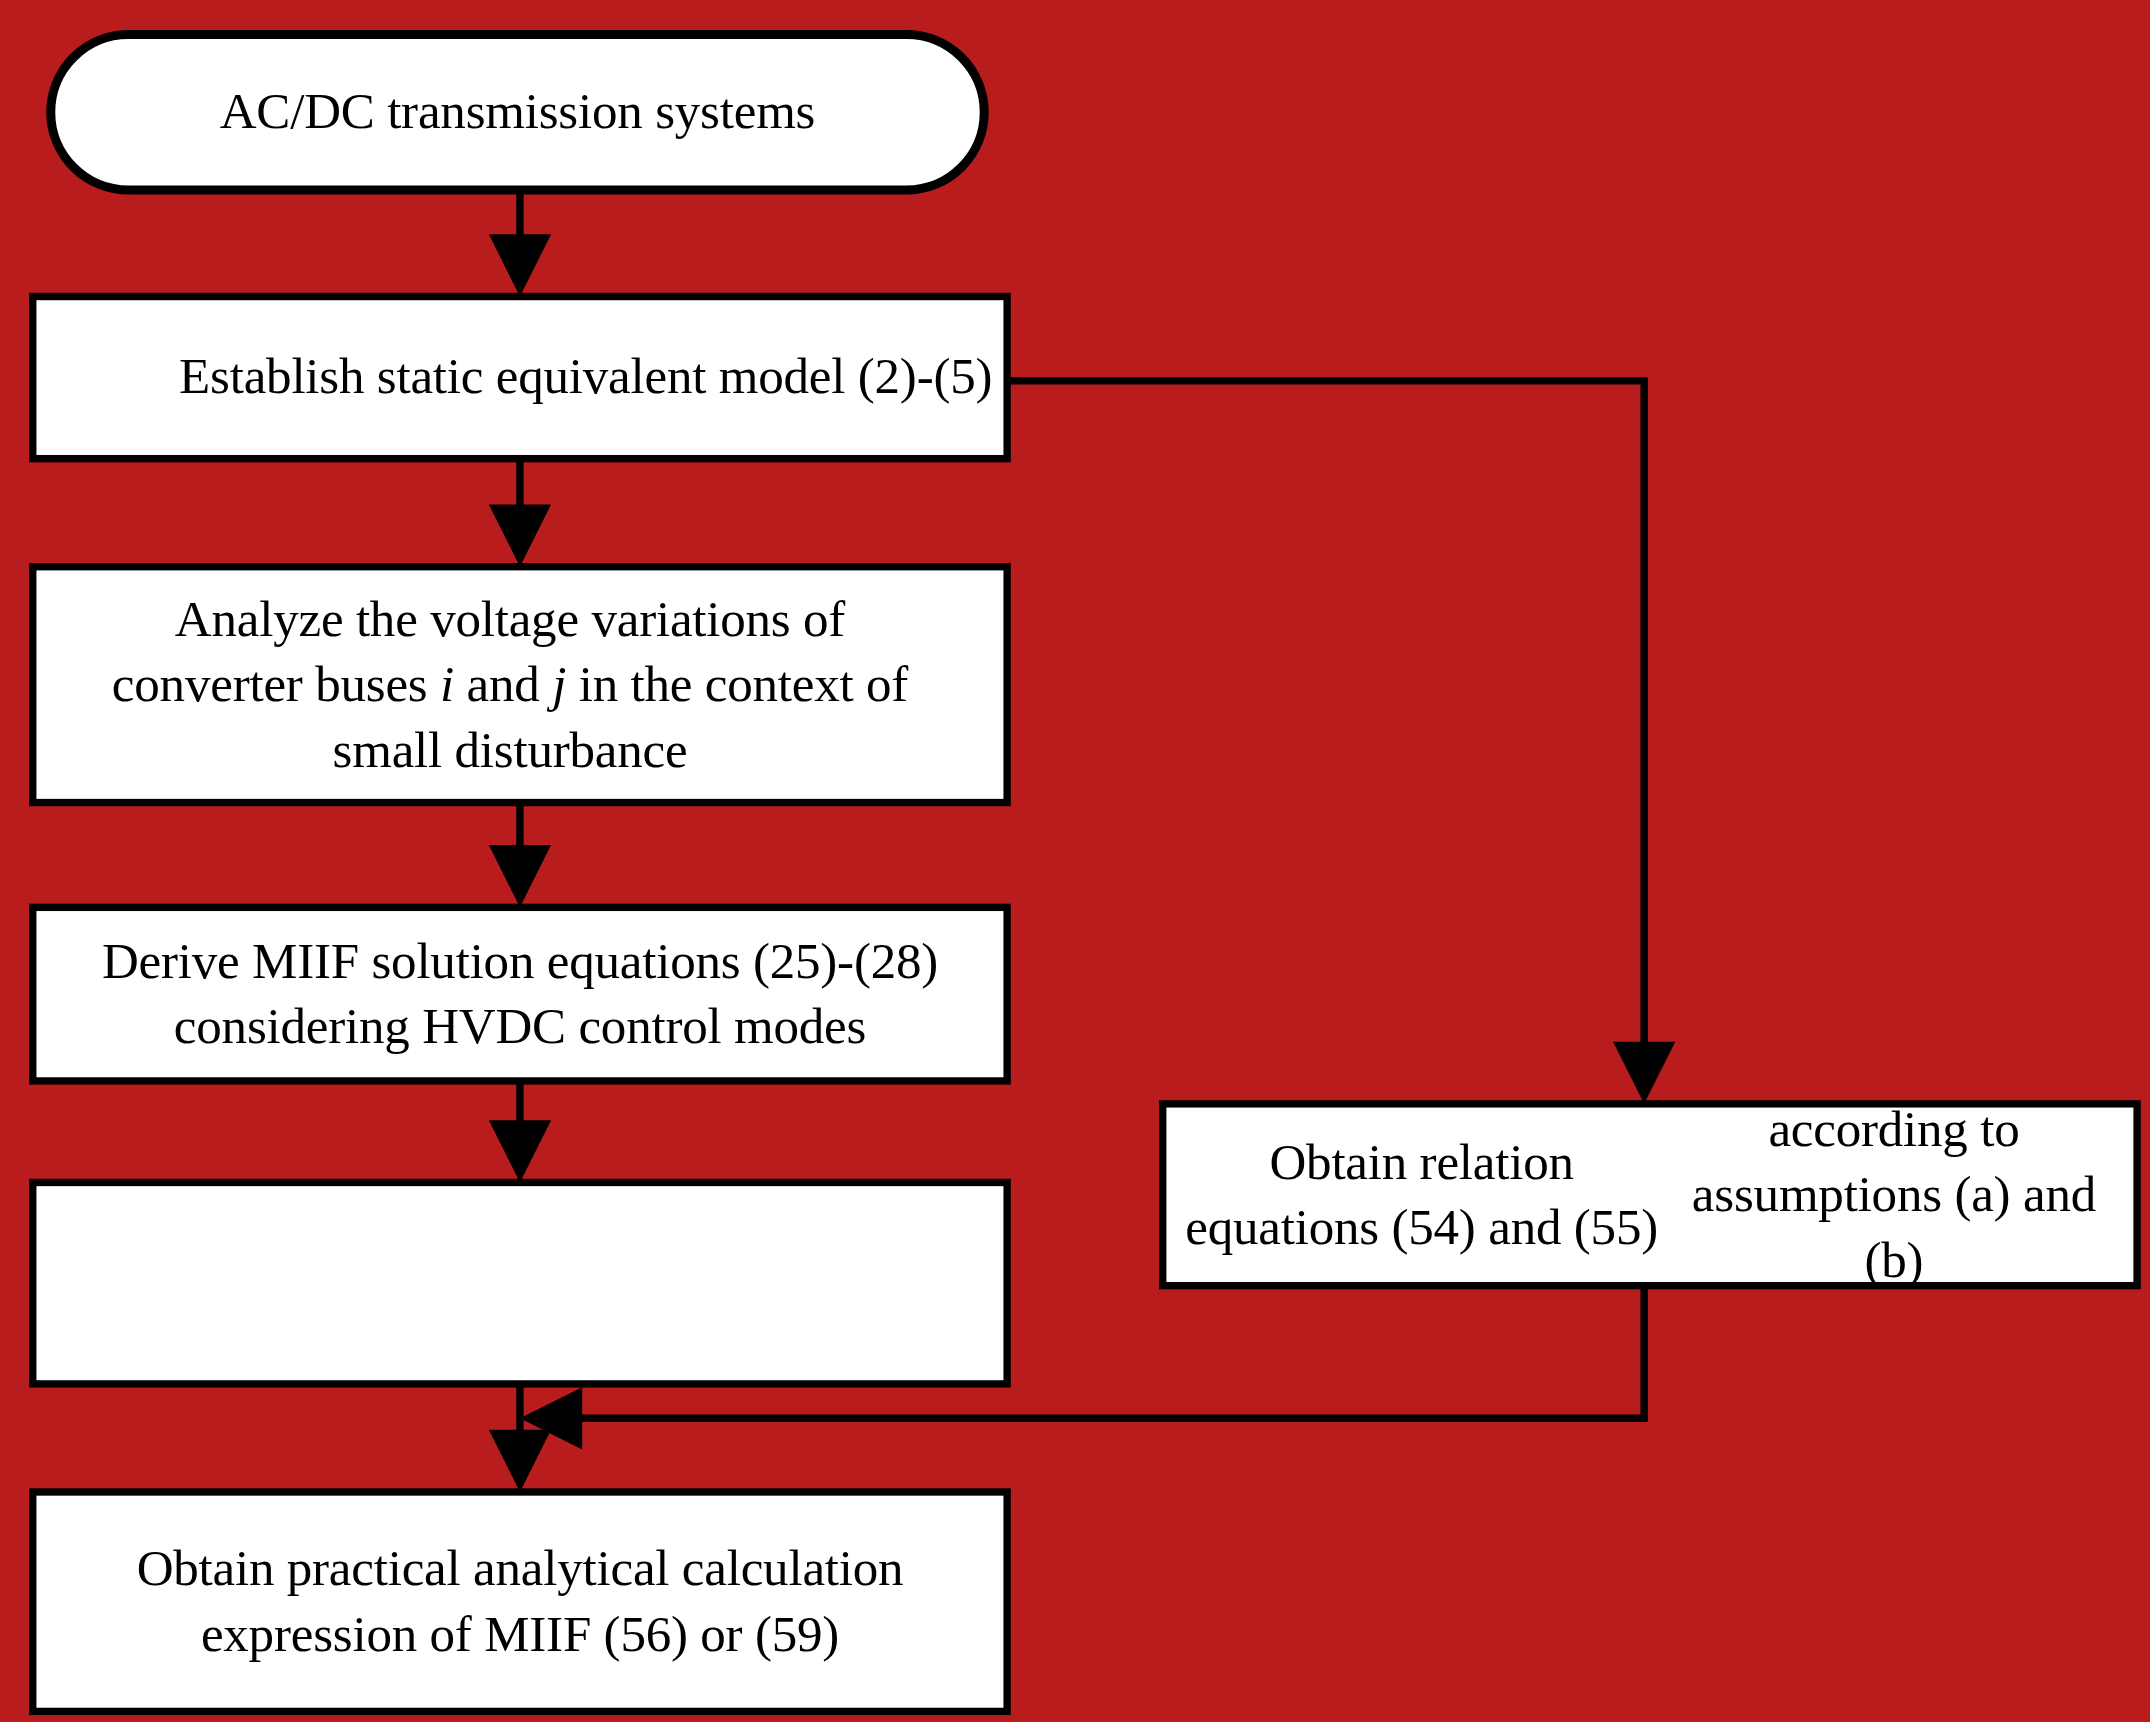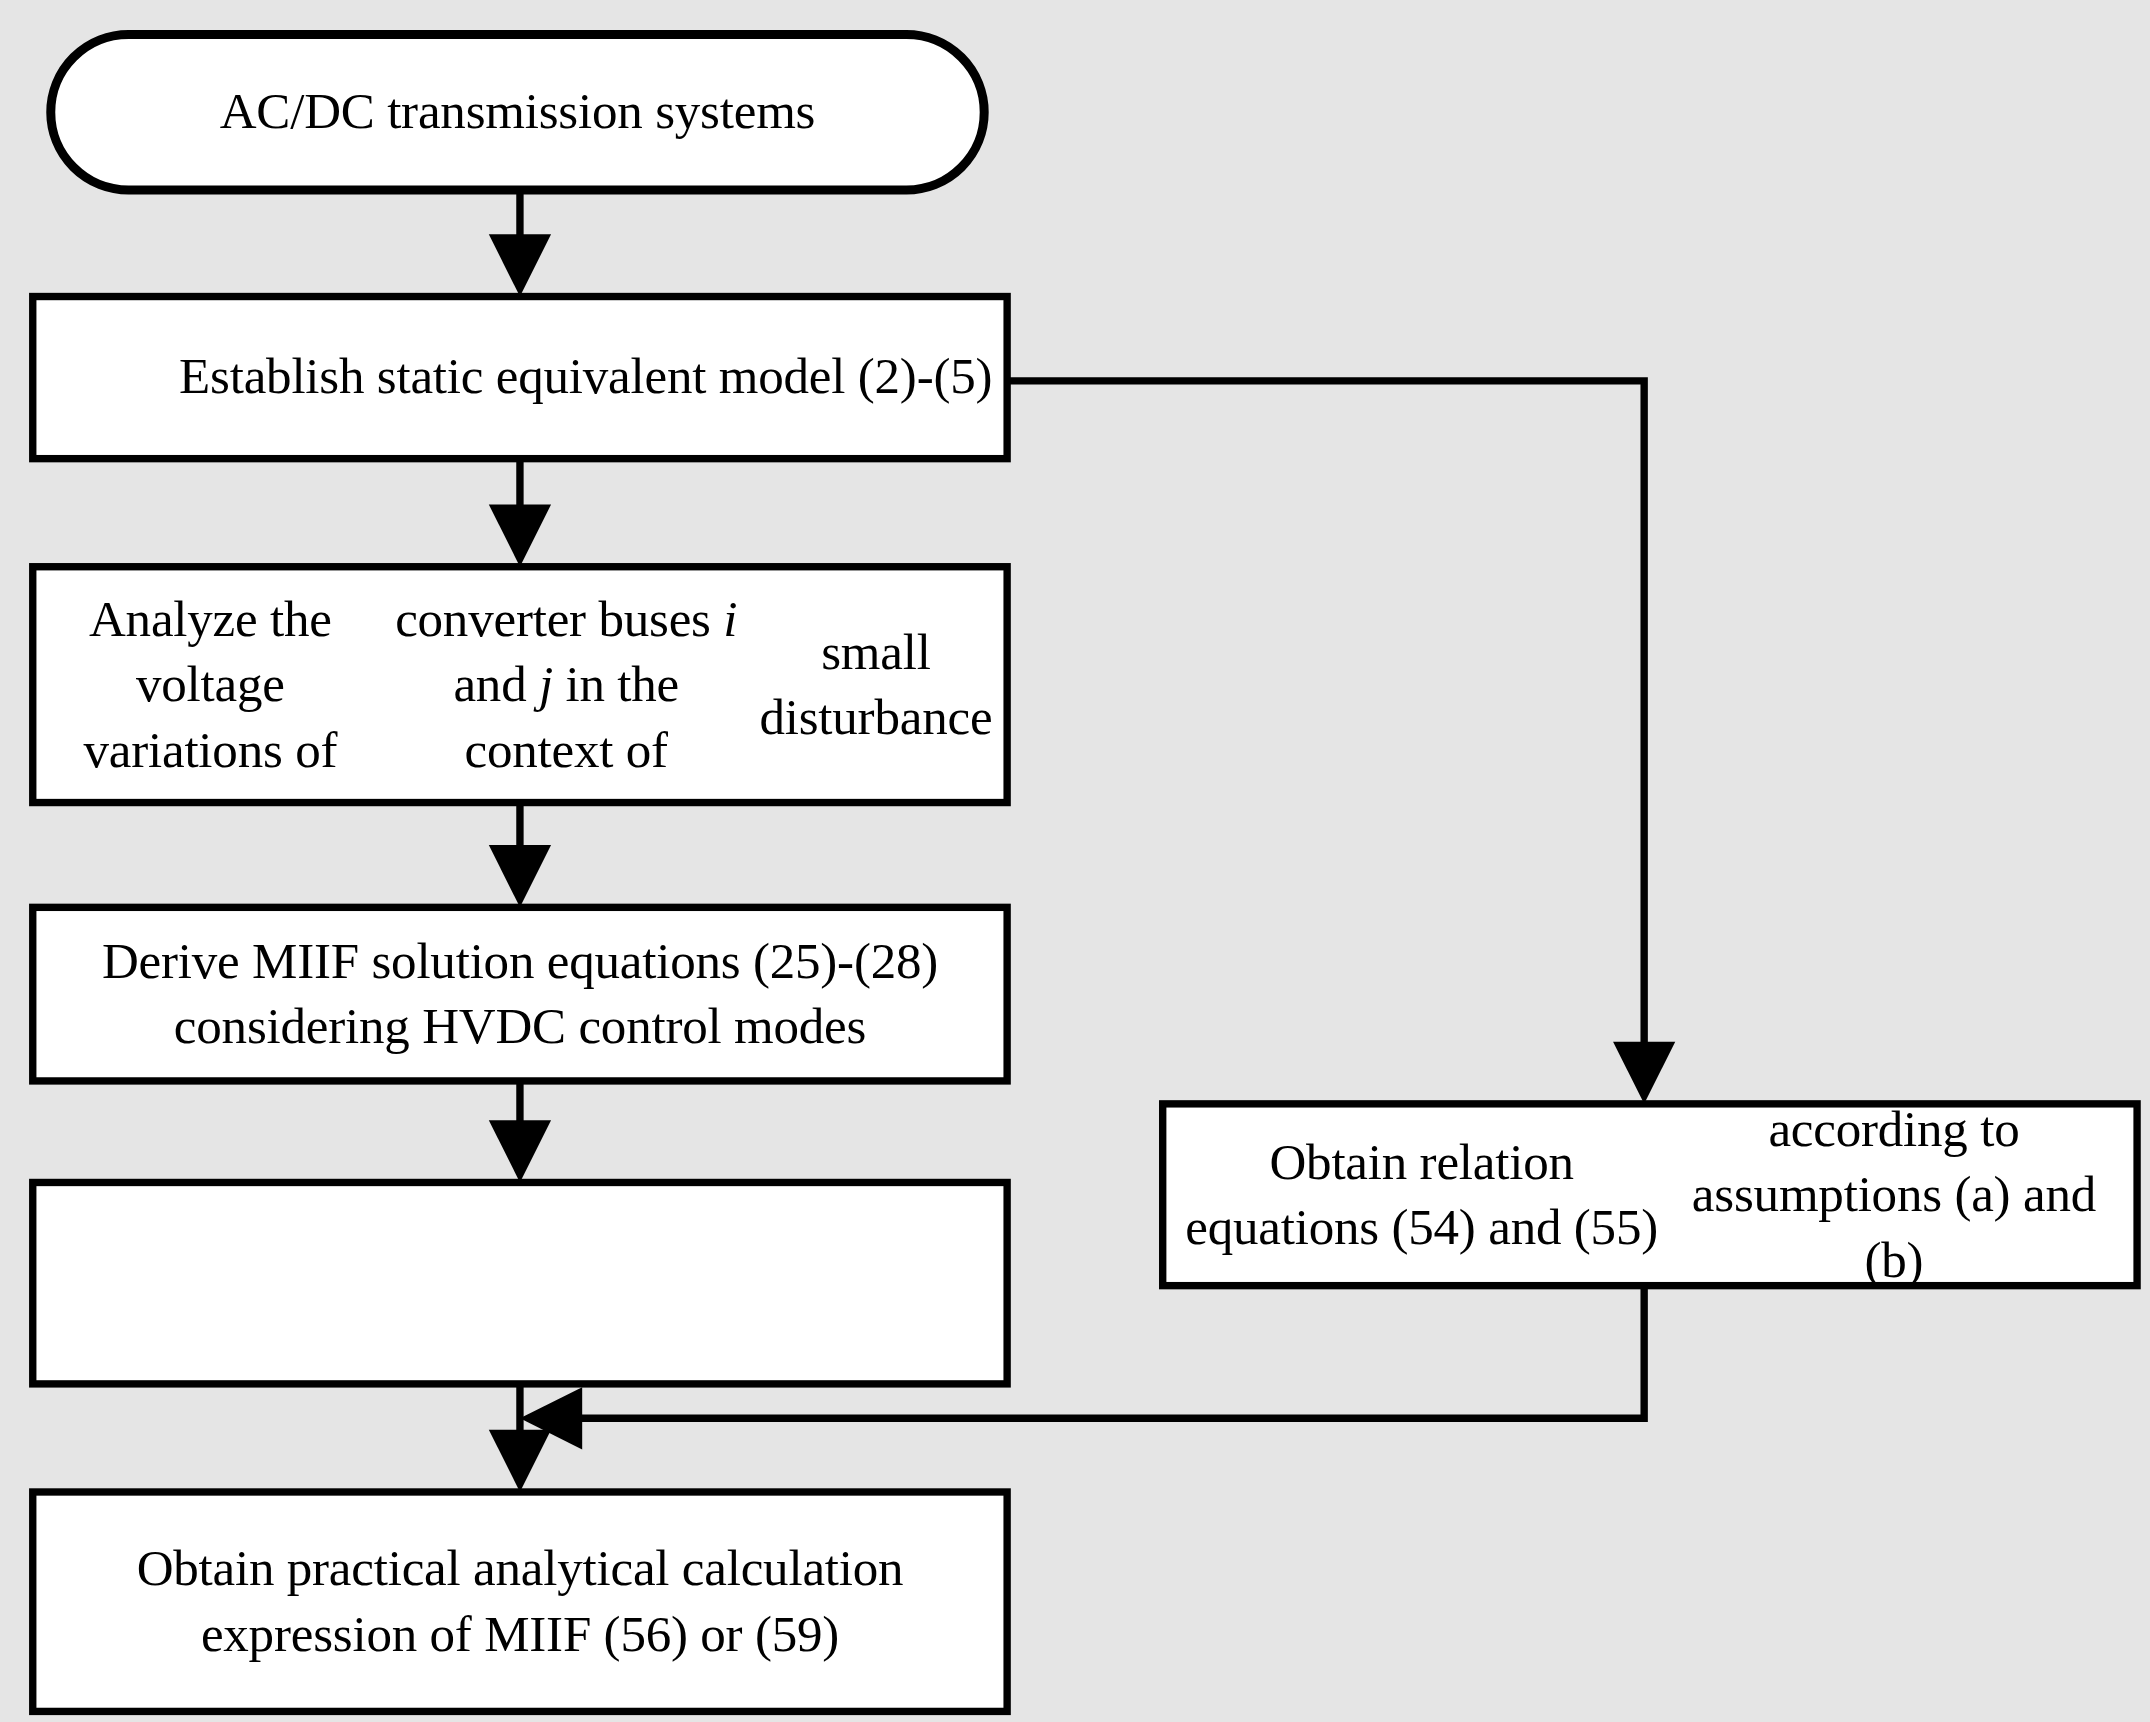--- a/index.html
+++ b/index.html
@@ -11,21 +11,21 @@
   body {
     width: 2151px;
     height: 1723px;
     overflow: hidden;
     font-family: "Liberation Serif", "DejaVu Serif", serif;
   }
   #flow-root {
     position: relative;
     width: 2151px;
     height: 1723px;
-    background: #e5e5e5;
+    background: #b91c1c;
   }
   svg#flow-svg {
     position: absolute;
     top: 0;
     left: 0;
     width: 2151px;
     height: 1723px;
     display: block;
   }
   .node-shape {
@@ -123,21 +123,21 @@
   </svg>
 
   <div class="node-text" style="left:51px; top:34px; width:933px; height:156px;">
     <span class="tline">AC/DC transmission systems</span>
   </div>
 
   <div class="node-text" style="left:33px; top:296px; width:974px; height:162px;justify-content:flex-end;">
     <span class="tline">Establish static equivalent model (2)-(5)</span>
   </div>
 
-  <div class="node-text" style="left:33px; top:567px; width:974px; height:236px; flex-direction:row;">
+  <div class="node-text" style="left:23px; top:567px; width:974px; height:236px; flex-direction:column;">
     <span class="tline">Analyze the voltage variations of</span>
     <span class="tline"><span>converter buses </span><i>i</i><span> and </span><i>j</i><span> in the context of</span></span>
     <span class="tline">small disturbance</span>
   </div>
 
   <div class="node-text" style="left:33px; top:907px; width:974px; height:174px; flex-direction:column;">
     <span class="tline">Derive MIIF solution equations (25)-(28)</span>
     <span class="tline">considering HVDC control modes</span>
   </div>
 

